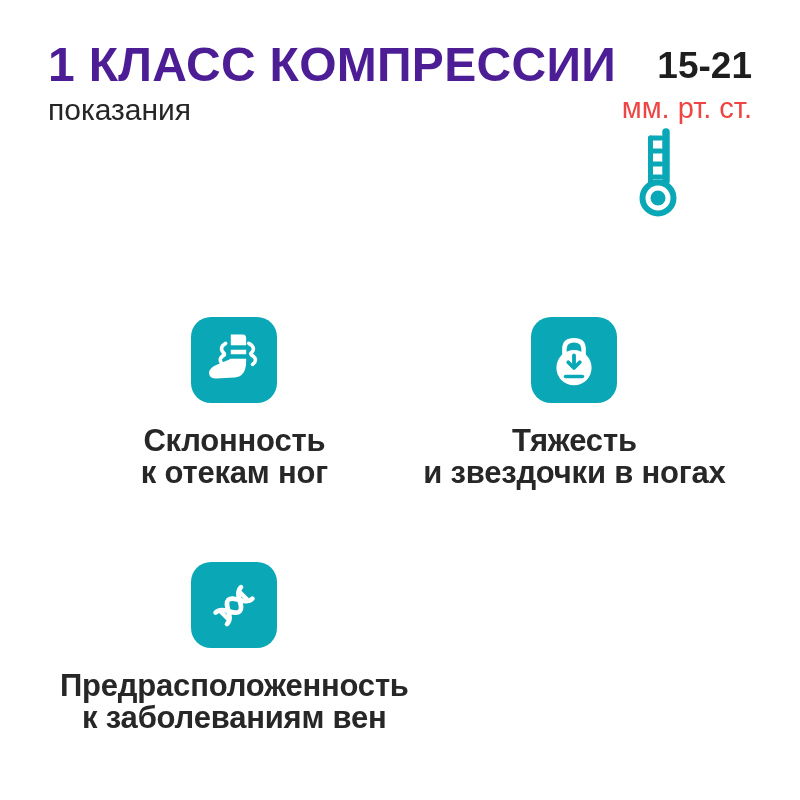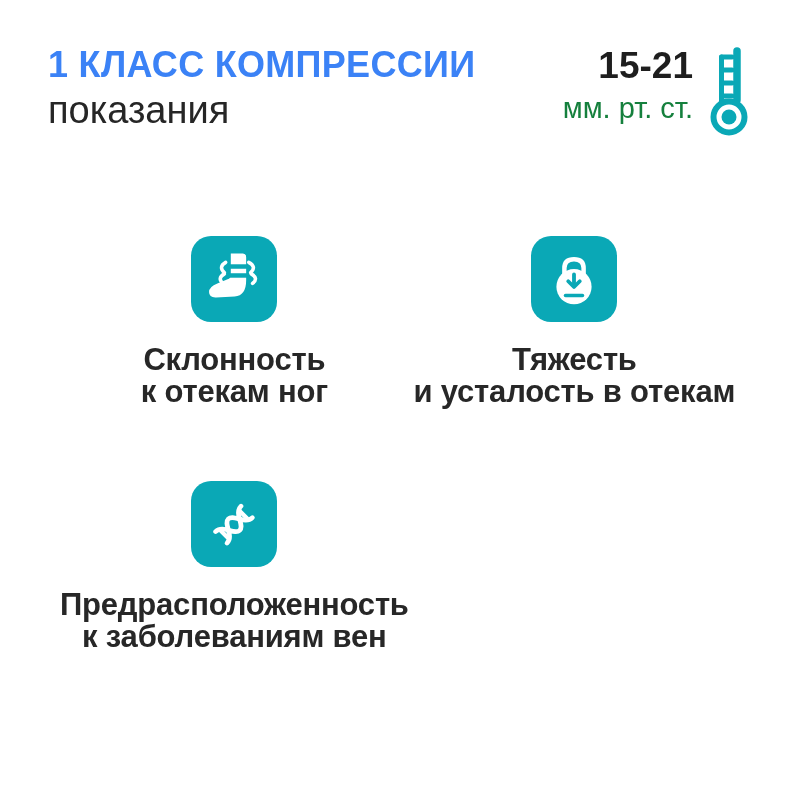--- a/index.html
+++ b/index.html
@@ -1,27 +1,27 @@
 <!DOCTYPE html>
 <html style="--accent: #0aa8b6; --ink: #222222;"><head>
 <meta charset="utf-8">
 <style>
   :root { --accent:#0aa8b6; --ink:#222222; }
   html,body { margin:0; padding:0; background:#ffffff; }
   body { width:800px; height:800px; font-family:"Liberation Sans", sans-serif; color:var(--ink); }
   .page { width:800px; height:800px; box-sizing:border-box; padding:44px 48px 0 48px; overflow:hidden; background:#ffffff; }
 
   .header { display:flex; justify-content:space-between; align-items:flex-start; }
-  .title { margin:0; font-size:36px; line-height:42px; font-weight:700; color:#3b82f6; letter-spacing:0.3px; }
-  .subtitle { font-size:38px; line-height:36px; margin-top:6px; color:#262626; }
+  .title { margin:0; font-size:48px; line-height:42px; font-weight:700; color:#4c1d95; letter-spacing:0.3px; }
+  .subtitle { font-size:30px; line-height:36px; margin-top:6px; color:#262626; }
 
-  .header-right { display:flex; align-items:flex-start; }
+  .header-right { display:flex; align-items:flex-start;flex-direction:column; }
   .pressure { text-align:right; padding-top:2px; }
   .pressure-value { font-size:37px; line-height:40px; font-weight:700; color:#1e1e1e; }
-  .pressure-unit { font-size:29px; line-height:34px; margin-top:5px; color:#15803d; }
+  .pressure-unit { font-size:29px; line-height:34px; margin-top:5px; color:#ef4444; }
   .thermo { display:block; margin-left:13px; color:var(--accent); }
   .thermo svg { display:block; }
 
   .grid { width:680px; margin:98px auto 0 auto; display:grid;
           grid-template-columns:1fr 1fr; grid-template-rows:245px 245px; }
   .cell { display:flex; flex-direction:column; align-items:center; }
   .tile { width:86px; height:86px; border-radius:20px; background:var(--accent);
           display:flex; align-items:center; justify-content:center; flex:none; }
   .tile svg { display:block; }
   .label { margin:22px 0 0 0; font-size:31px; line-height:32px; font-weight:700;
@@ -81,21 +81,21 @@
     <section class="cell">
       <div class="tile">
         <svg width="64" height="64" viewBox="0 0 100 100" aria-hidden="true">
           <path d="M35,42 V33 Q35,19 50,19 Q65,19 65,33 V42" fill="none" stroke="#ffffff" stroke-width="7" stroke-linecap="round"></path>
           <circle cx="50" cy="62" r="27.5" fill="#ffffff"></circle>
           <line x1="50" y1="43" x2="50" y2="59" stroke="var(--accent)" stroke-width="6" stroke-linecap="round"></line>
           <path d="M41,53.5 L50,62.5 L59,53.5" fill="none" stroke="var(--accent)" stroke-width="6" stroke-linecap="round" stroke-linejoin="round"></path>
           <rect x="34" y="73" width="32" height="5.5" rx="2.7" fill="var(--accent)"></rect>
         </svg>
       </div>
-      <p class="label"><span>Тяжесть</span><br><span>и усталость в отекам</span></p>
+      <p class="label"><span>Тяжесть</span><br><span>и звездочки в ногах</span></p>
     </section>
 
     <section class="cell">
       <div class="tile">
         <svg width="62" height="62" viewBox="0 0 100 100" aria-hidden="true">
           <g transform="translate(50,51) rotate(45)" fill="none" stroke="#ffffff" stroke-linecap="round">
             <path d="M-13,-29 C-13,-12 13,-12 13,0 C13,12 -13,12 -13,29" stroke-width="7.5"></path>
             <path d="M13,-29 C13,-12 -13,-12 -13,0 C-13,12 13,12 13,29" stroke-width="7.5"></path>
             <line x1="-8" y1="-22" x2="8" y2="-22" stroke-width="7"></line>
             <line x1="-4" y1="-14" x2="4" y2="-14" stroke-width="7"></line>

